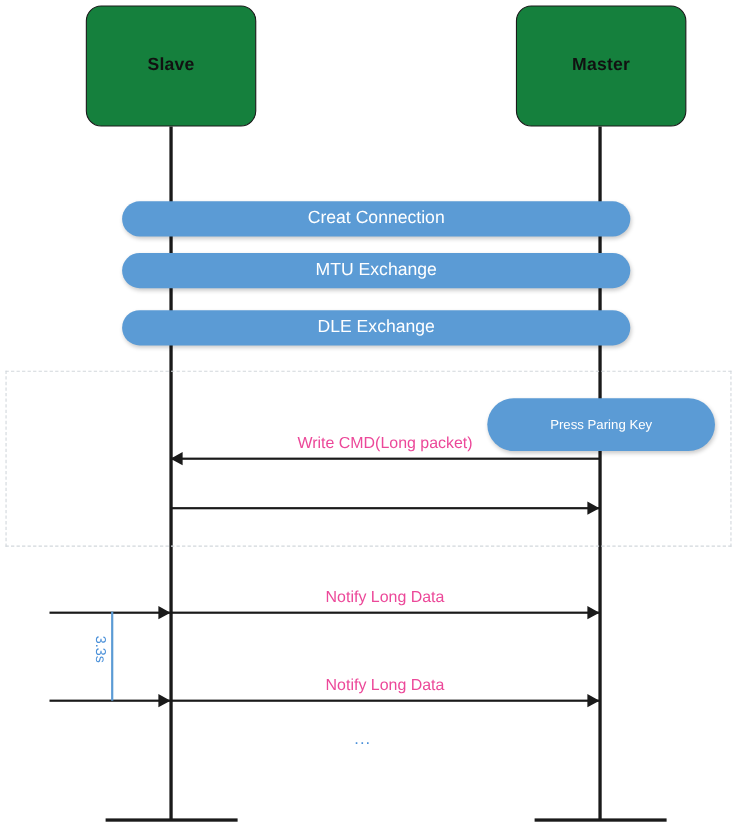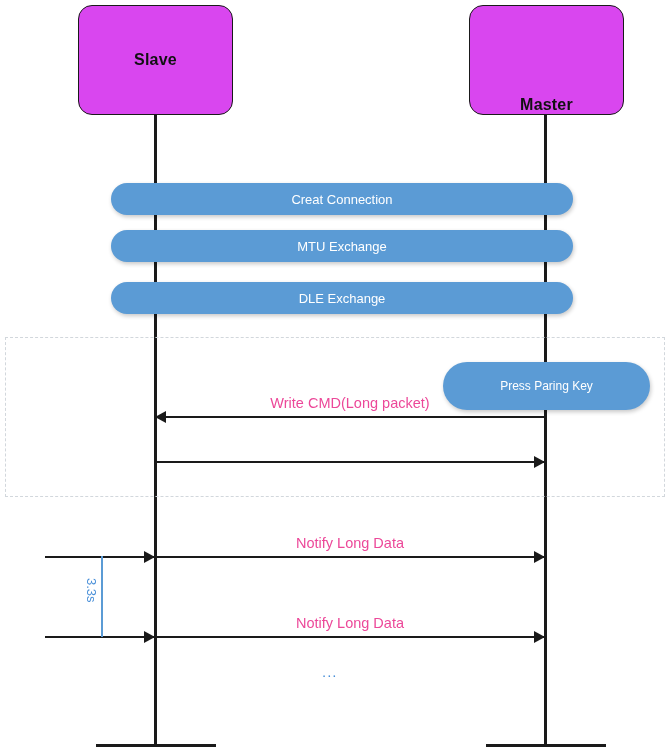--- a/index.html
+++ b/index.html
@@ -18,21 +18,21 @@
     background: #ffffff;
     overflow: hidden;
   }
 
   
   .actor-box {
     position: absolute;
     box-sizing: border-box;
     border: 1.6px solid #1a1a1a;
     border-radius: 14px;
-    background: #d946ef;
+    background: #15803d;
     display: flex;
     align-items: center;
     justify-content: center;
   }
   .actor-label {
     font-size: 16px;
     font-weight: bold;
     color: #111111;
     letter-spacing: 0.2px;
   }
@@ -55,21 +55,21 @@
     box-sizing: border-box;
     background: #5B9BD5;
     border-radius: 999px;
     display: flex;
     align-items: center;
     justify-content: center;
     box-shadow: 1px 2px 4px rgba(0,0,0,0.22);
   }
   .pill-label {
     color: #ffffff;
-    font-size: 13px;
+    font-size: 16px;
     white-space: nowrap;
   }
   .pill.small .pill-label {
     font-size: 12px;
   }
 
   
   .msg-line {
     position: absolute;
     height: 2px;
@@ -129,21 +129,21 @@
 </style>
 </head>
 <body>
 
 <div id="diagram-root">
 
   <div class="actor-box" style="left:78px; top:5px; width:155px; height:110px;">
     <span class="actor-label">Slave</span>
   </div>
 
-  <div class="actor-box" style="left:469px; top:5px; width:155px; height:110px;align-items:flex-end;">
+  <div class="actor-box" style="left:469px; top:5px; width:155px; height:110px;">
     <span class="actor-label">Master</span>
   </div>
 
   <div class="lifeline" style="left:154px; top:115px; height:631px;"></div>
   <div class="lifeline" style="left:544px; top:115px; height:631px;"></div>
 
   <div class="lifeline-foot" style="left:96px; top:744px; width:120px;"></div>
   <div class="lifeline-foot" style="left:486px; top:744px; width:120px;"></div>
 
   <div class="group-frame" style="left:5px; top:337px; width:660px; height:160px;"></div>

